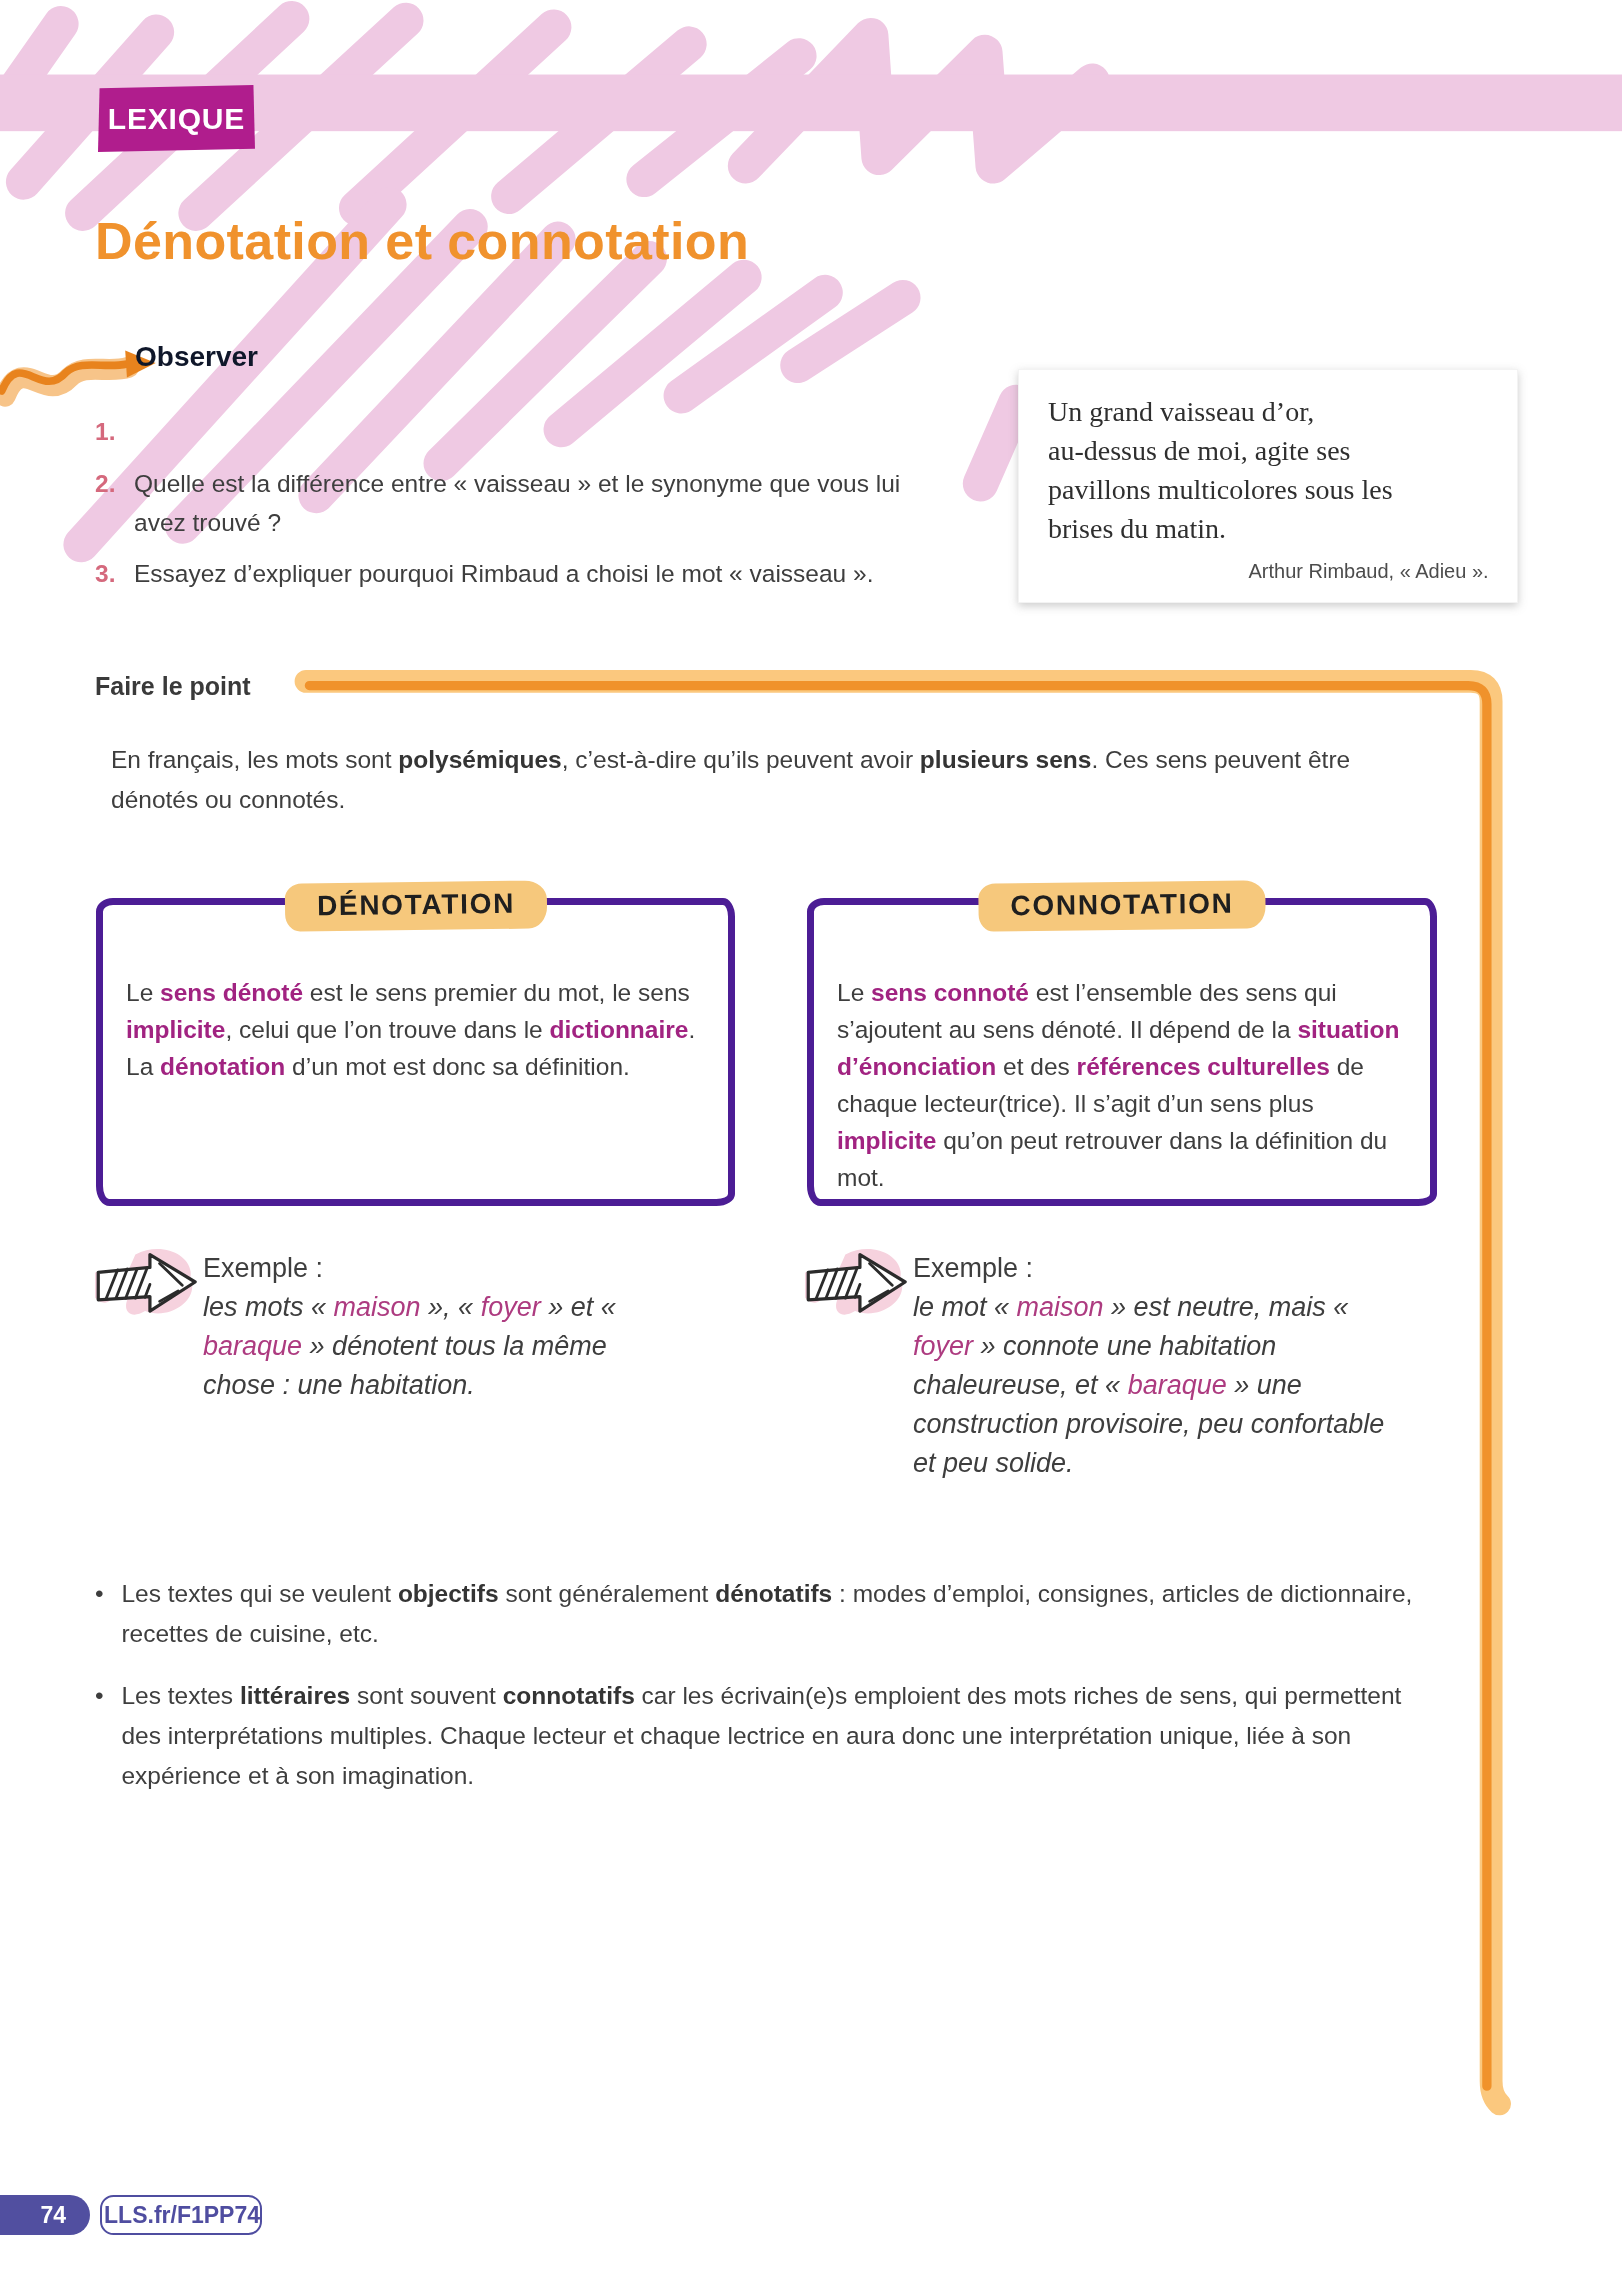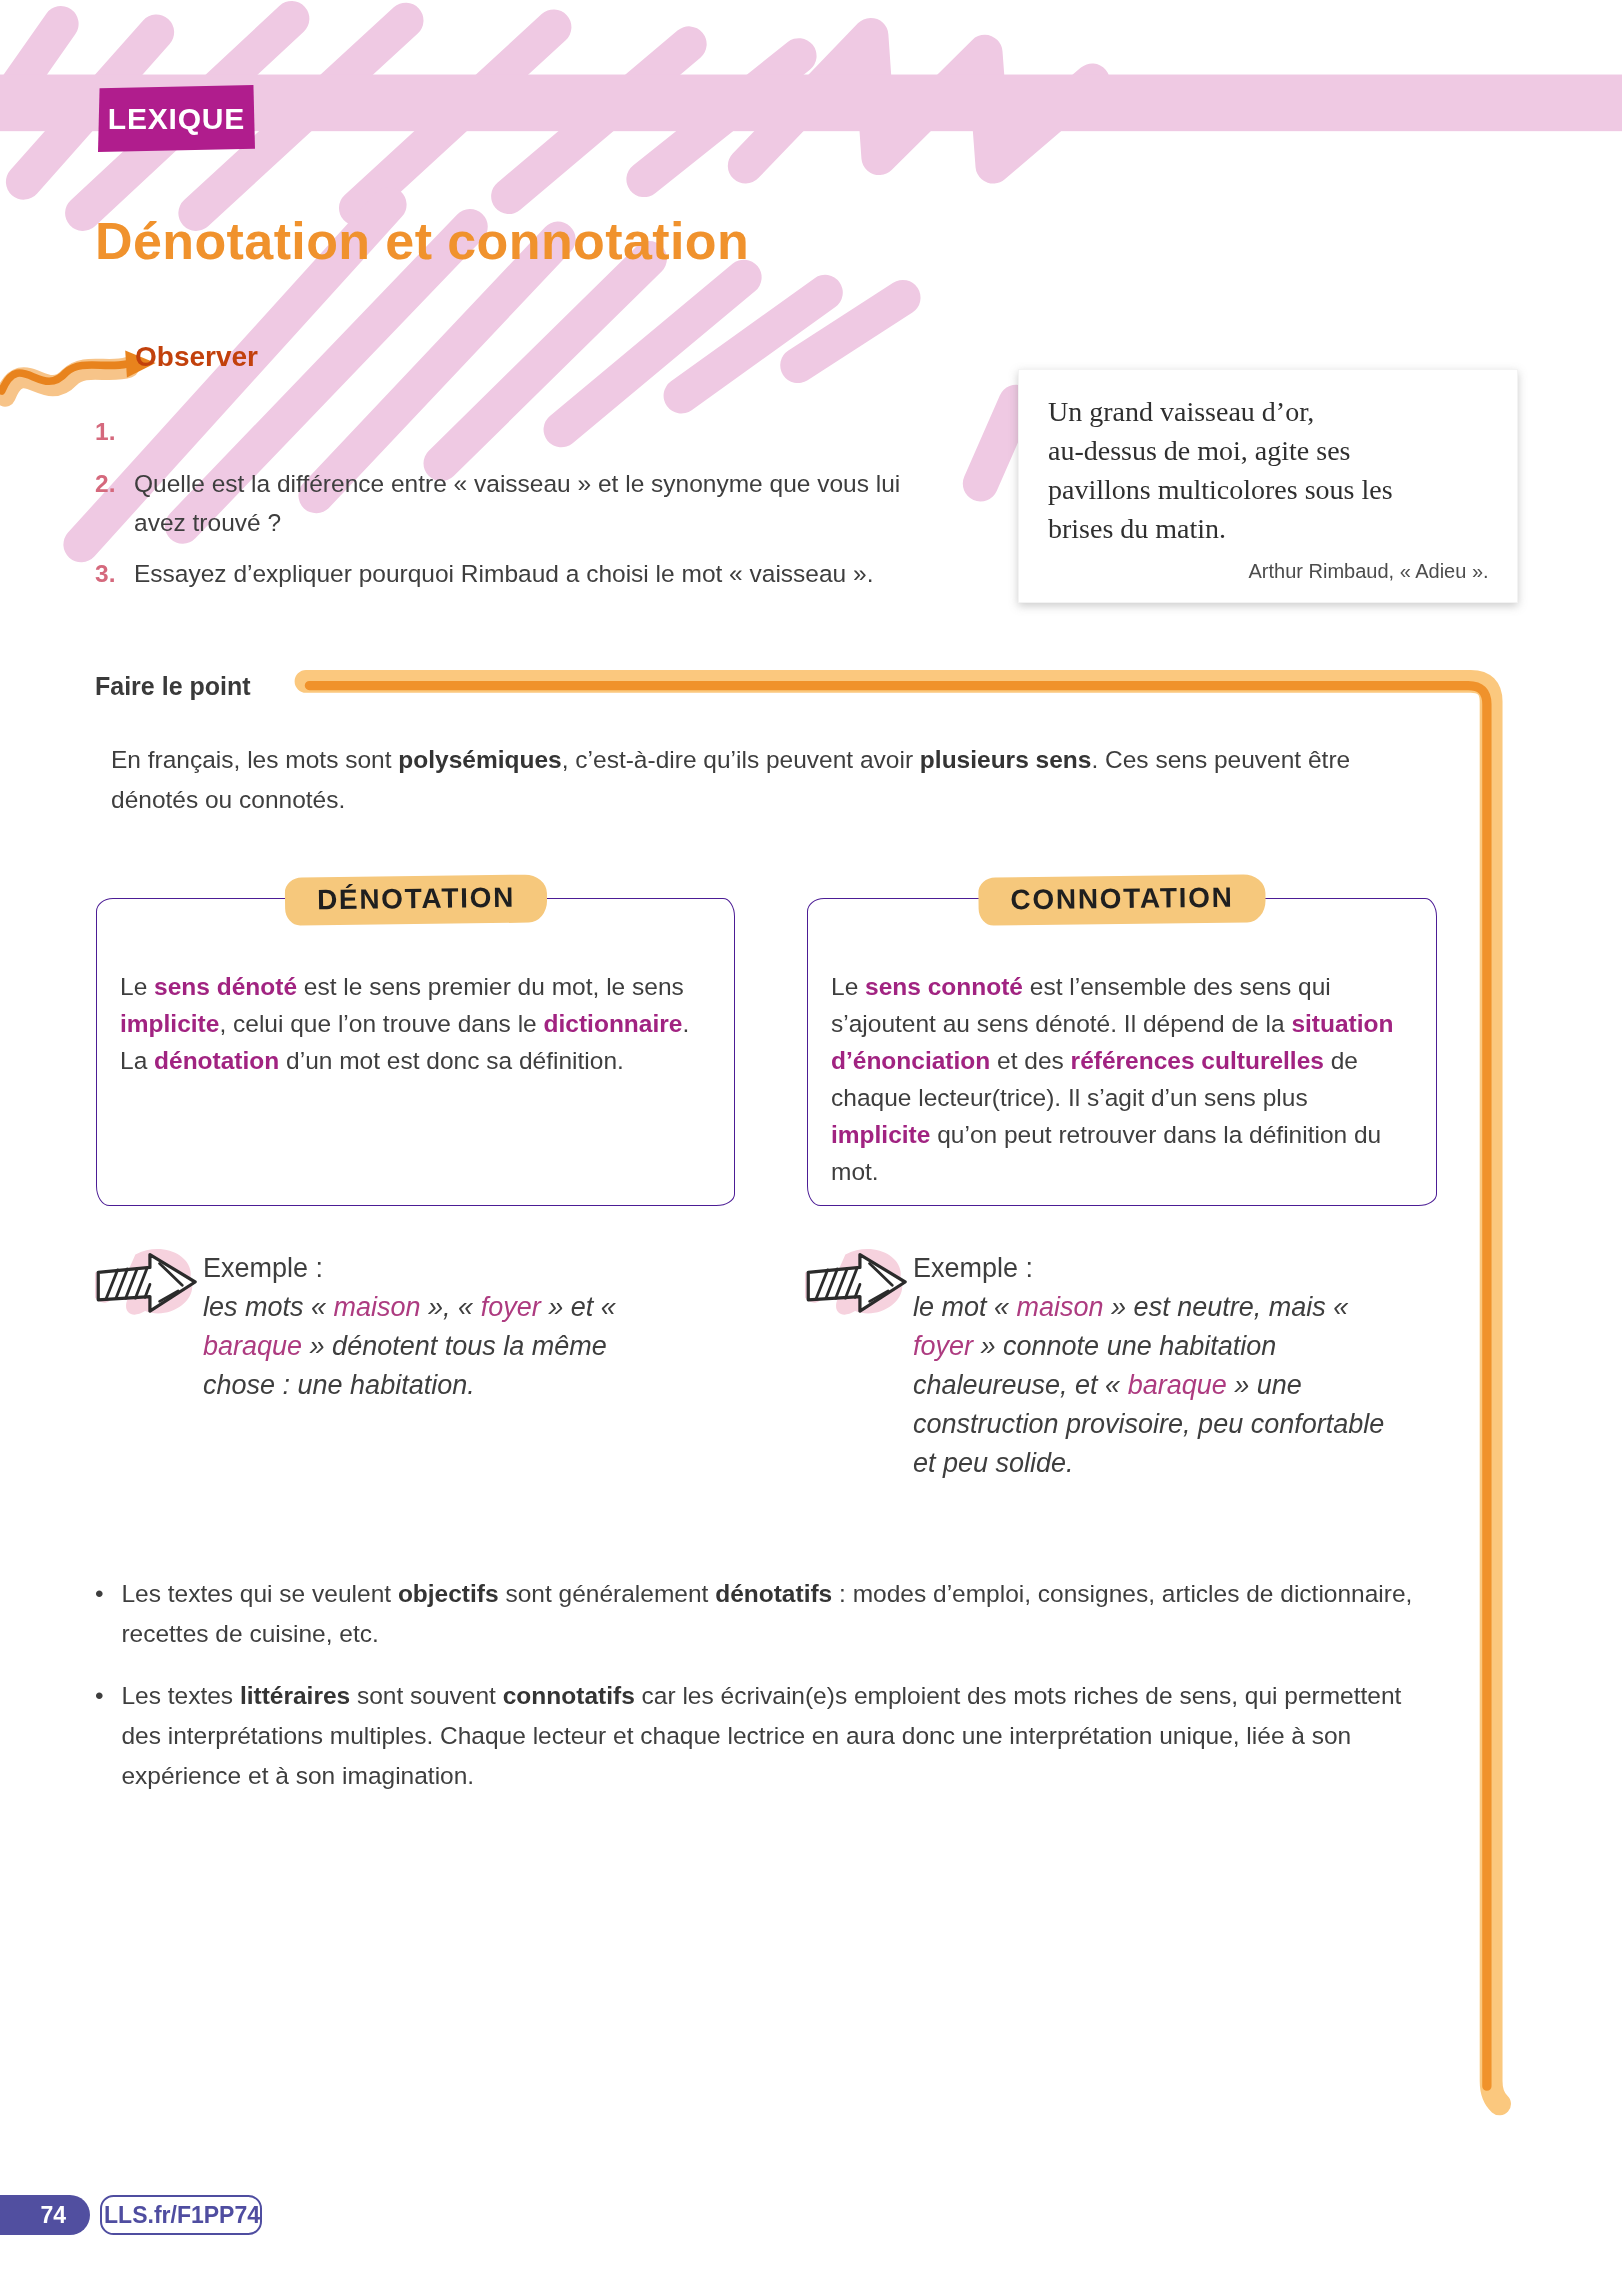--- a/index.html
+++ b/index.html
@@ -21,21 +21,21 @@
     color:#ffffff; font-weight:700; font-size:30px; letter-spacing:0.8px;
   }
   .page-title {
     position:absolute; left:95px; top:211px;
     font-size:52px; font-weight:700; color:#f0922d; letter-spacing:0.4px;
   }
 
   
   .observer-heading {
     position:absolute; left:135px; top:341px;
-    font-size:28px; font-weight:700; color:#c2410c;
+    font-size:28px; font-weight:700; color:#0f172a;
   }
   .questions { position:absolute; left:95px; top:412px; list-style:none; }
   .questions li { display:flex; margin-bottom:12.7px; font-size:24.5px; line-height:39px; }
   .q-num { width:39px; flex:0 0 39px; font-weight:700; color:#d5697d; }
   .q-text { max-width:799px; color:#3e3e3e; }
 
   .quote-card {
     position:absolute; left:1018px; top:369px; width:500px;
     background:#ffffff; padding:22px 25px 18.6px 29px;
     box-shadow:0 2.5px 8.5px rgba(110,110,110,0.35);
@@ -55,21 +55,21 @@
     font-size:25px; font-weight:700; color:#3a3a3a;
   }
   .intro {
     position:absolute; left:95px; top:740px; width:1285px;
     font-size:24.5px; line-height:40px; color:#3e3e3e;margin-left:16px;
   }
 
   
   .def-box {
     position:absolute; top:898px; height:308px;
-    border:1px solid #4c1d95;
+    border:7px solid #4c1d95;
     border-radius: 17px 12px 18.6px 13.5px / 13.5px 18.6px 12px 20px;
     padding:69px 24px 0 23px;
     font-size:24.5px; line-height:37px; color:#3e3e3e;
     background:#ffffff;
   }
   .def-box.left  { left:96px;  width:639px; }
   .def-box.right { left:807px;  width:630px; }
   .def-label {
     position:absolute; top:-23px; left:50%; transform:translateX(-50%) rotate(-0.7deg);
     background:#f6c87c; padding:4.2px 32px 6px 32px;

